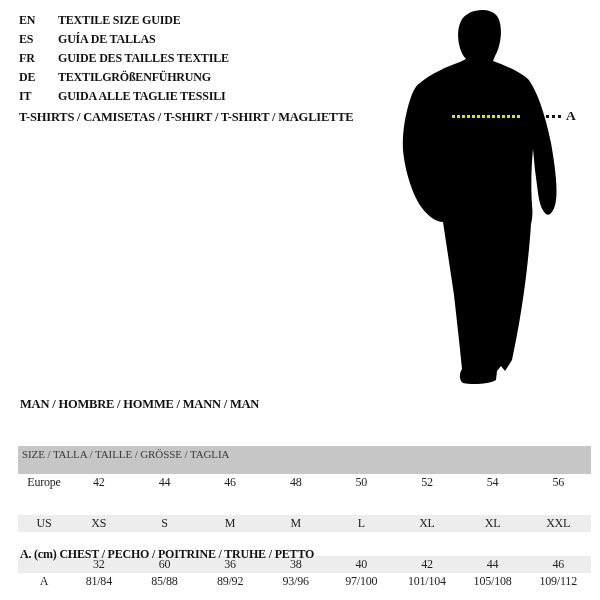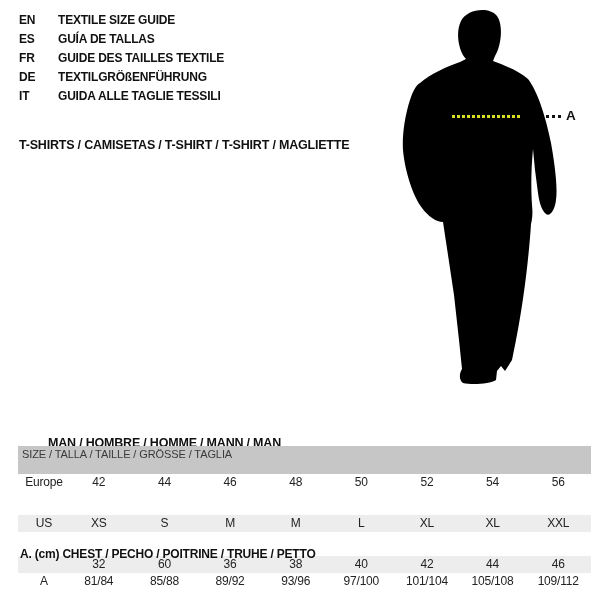--- a/index.html
+++ b/index.html
@@ -1,41 +1,41 @@
 <!DOCTYPE html>
 <html style="--band: #c6c6c6; --shaded_row: #ededed; --dash_yellow: #d8df25; --silhouette: #000000;"><head>
 <meta charset="utf-8">
 <style>
   html,body{margin:0;padding:0;background:#fff;}
   .canvas{
     position:relative;width:600px;height:600px;background:#fff;overflow:hidden;
-    font-family:Liberation Sans, sans-serif;color:#111;
+    font-family:Liberation Serif, serif;color:#111;
   }
   
   .lang-block{position:absolute;left:19px;top:11px;}
   .lang-row{display:flex;line-height:19px;font-size:12px;font-weight:700;letter-spacing:-0.2px;}
   .lang-code{width:39px;flex:0 0 39px;}
   .lang-text{white-space:nowrap;}
   
   .category-block{position:absolute;left:19px;top:107px;}
-  .category-line{line-height:20px;font-size:12.5px;font-weight:700;letter-spacing:-0.2px;white-space:nowrap;margin-top:28px;}
+  .category-line{line-height:20px;font-size:12.5px;font-weight:700;letter-spacing:-0.2px;white-space:nowrap;}
   
   .figure-wrap{position:absolute;left:400px;top:0;width:200px;height:400px;}
   .figure-wrap svg{display:block;}
   .chest-dash-yellow{
     position:absolute;left:452px;top:115px;width:70px;height:3px;
     background:repeating-linear-gradient(90deg,var(--dash_yellow,#d8df25) 0 3px,transparent 3px 5px);
   }
   .chest-dash-black{
     position:absolute;left:546px;top:115px;width:17px;height:3px;
     background:repeating-linear-gradient(90deg,#121212 0 3px,transparent 3px 6px);
   }
   .measure-label{position:absolute;left:566px;top:108px;font-size:13.5px;font-weight:700;}
   
-  .section-title{position:absolute;left:20px;top:436px;font-size:12.5px;font-weight:700;letter-spacing:-0.2px;margin-left:28px;}
+  .section-title{position:absolute;left:20px;top:397px;font-size:12.5px;font-weight:700;letter-spacing:-0.2px;}
   
   .size-table{position:absolute;left:18px;top:446px;width:573px;}
   .table-band{
     height:28px;background:var(--band,#c6c6c6);color:#3a3a3a;
     font-size:11px;line-height:16px;padding-left:4px;box-sizing:border-box;letter-spacing:-0.1px;
   }
   .table-row{
     display:grid;grid-template-columns:48px repeat(8,1fr);
     height:17px;line-height:17px;font-size:12px;color:#232323;letter-spacing:-0.2px;
   }

